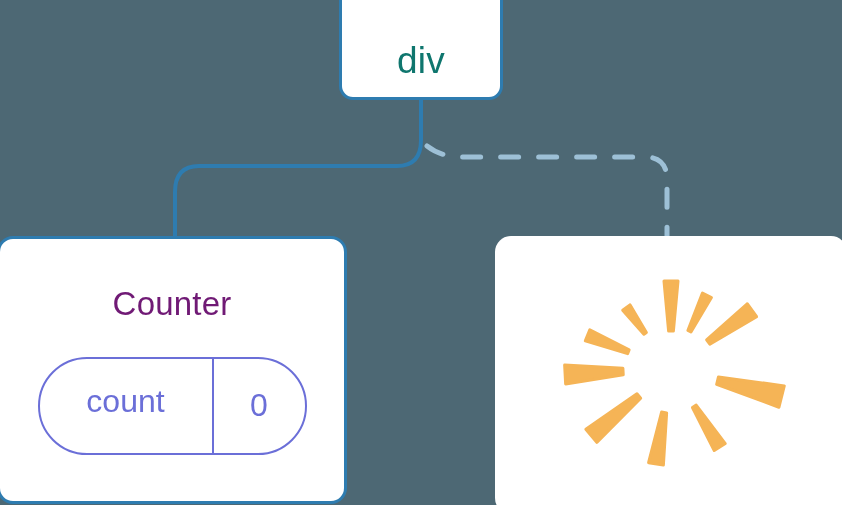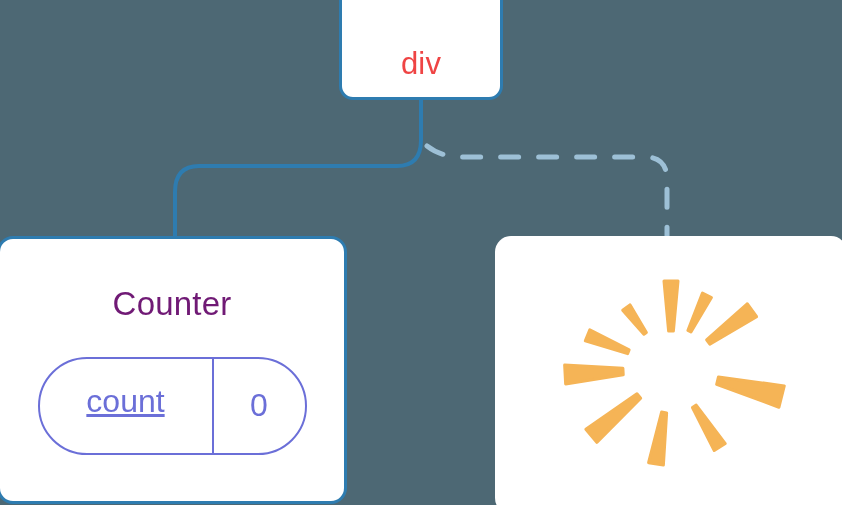--- a/index.html
+++ b/index.html
@@ -45,22 +45,22 @@
     width: 164px;
     height: 114px;
     border: 3px solid #2e7cb0;
     border-radius: 14px;
     display: flex;
     align-items: flex-end;
     justify-content: center;
     padding-bottom: 18px;
   }
   .node-div .node-title {
-    font-size: 31px;
-    color: #ef4444;
+    font-size: 37px;
+    color: #0f766e;
     line-height: 1;
     letter-spacing: 0.2px;
   }
 
   .node-counter {
     left: -3px;
     top: 236px;
     width: 350px;
     height: 268px;
     border: 3px solid #2e7cb0;
@@ -92,21 +92,20 @@
     display: flex;
     align-items: center;
     justify-content: center;
     color: #6b6fd8;
     font-size: 32px;
     line-height: 1;
   }
   .state-pill .pill-key {
     width: 172px;
     padding-bottom: 10px;
-    text-decoration: underline;
   }
   .state-pill .pill-divider {
     width: 2px;
     background: #6b6fd8;
     flex: 0 0 auto;
   }
   .state-pill .pill-val {
     width: 91px;
     padding-bottom: 2px;
   }

